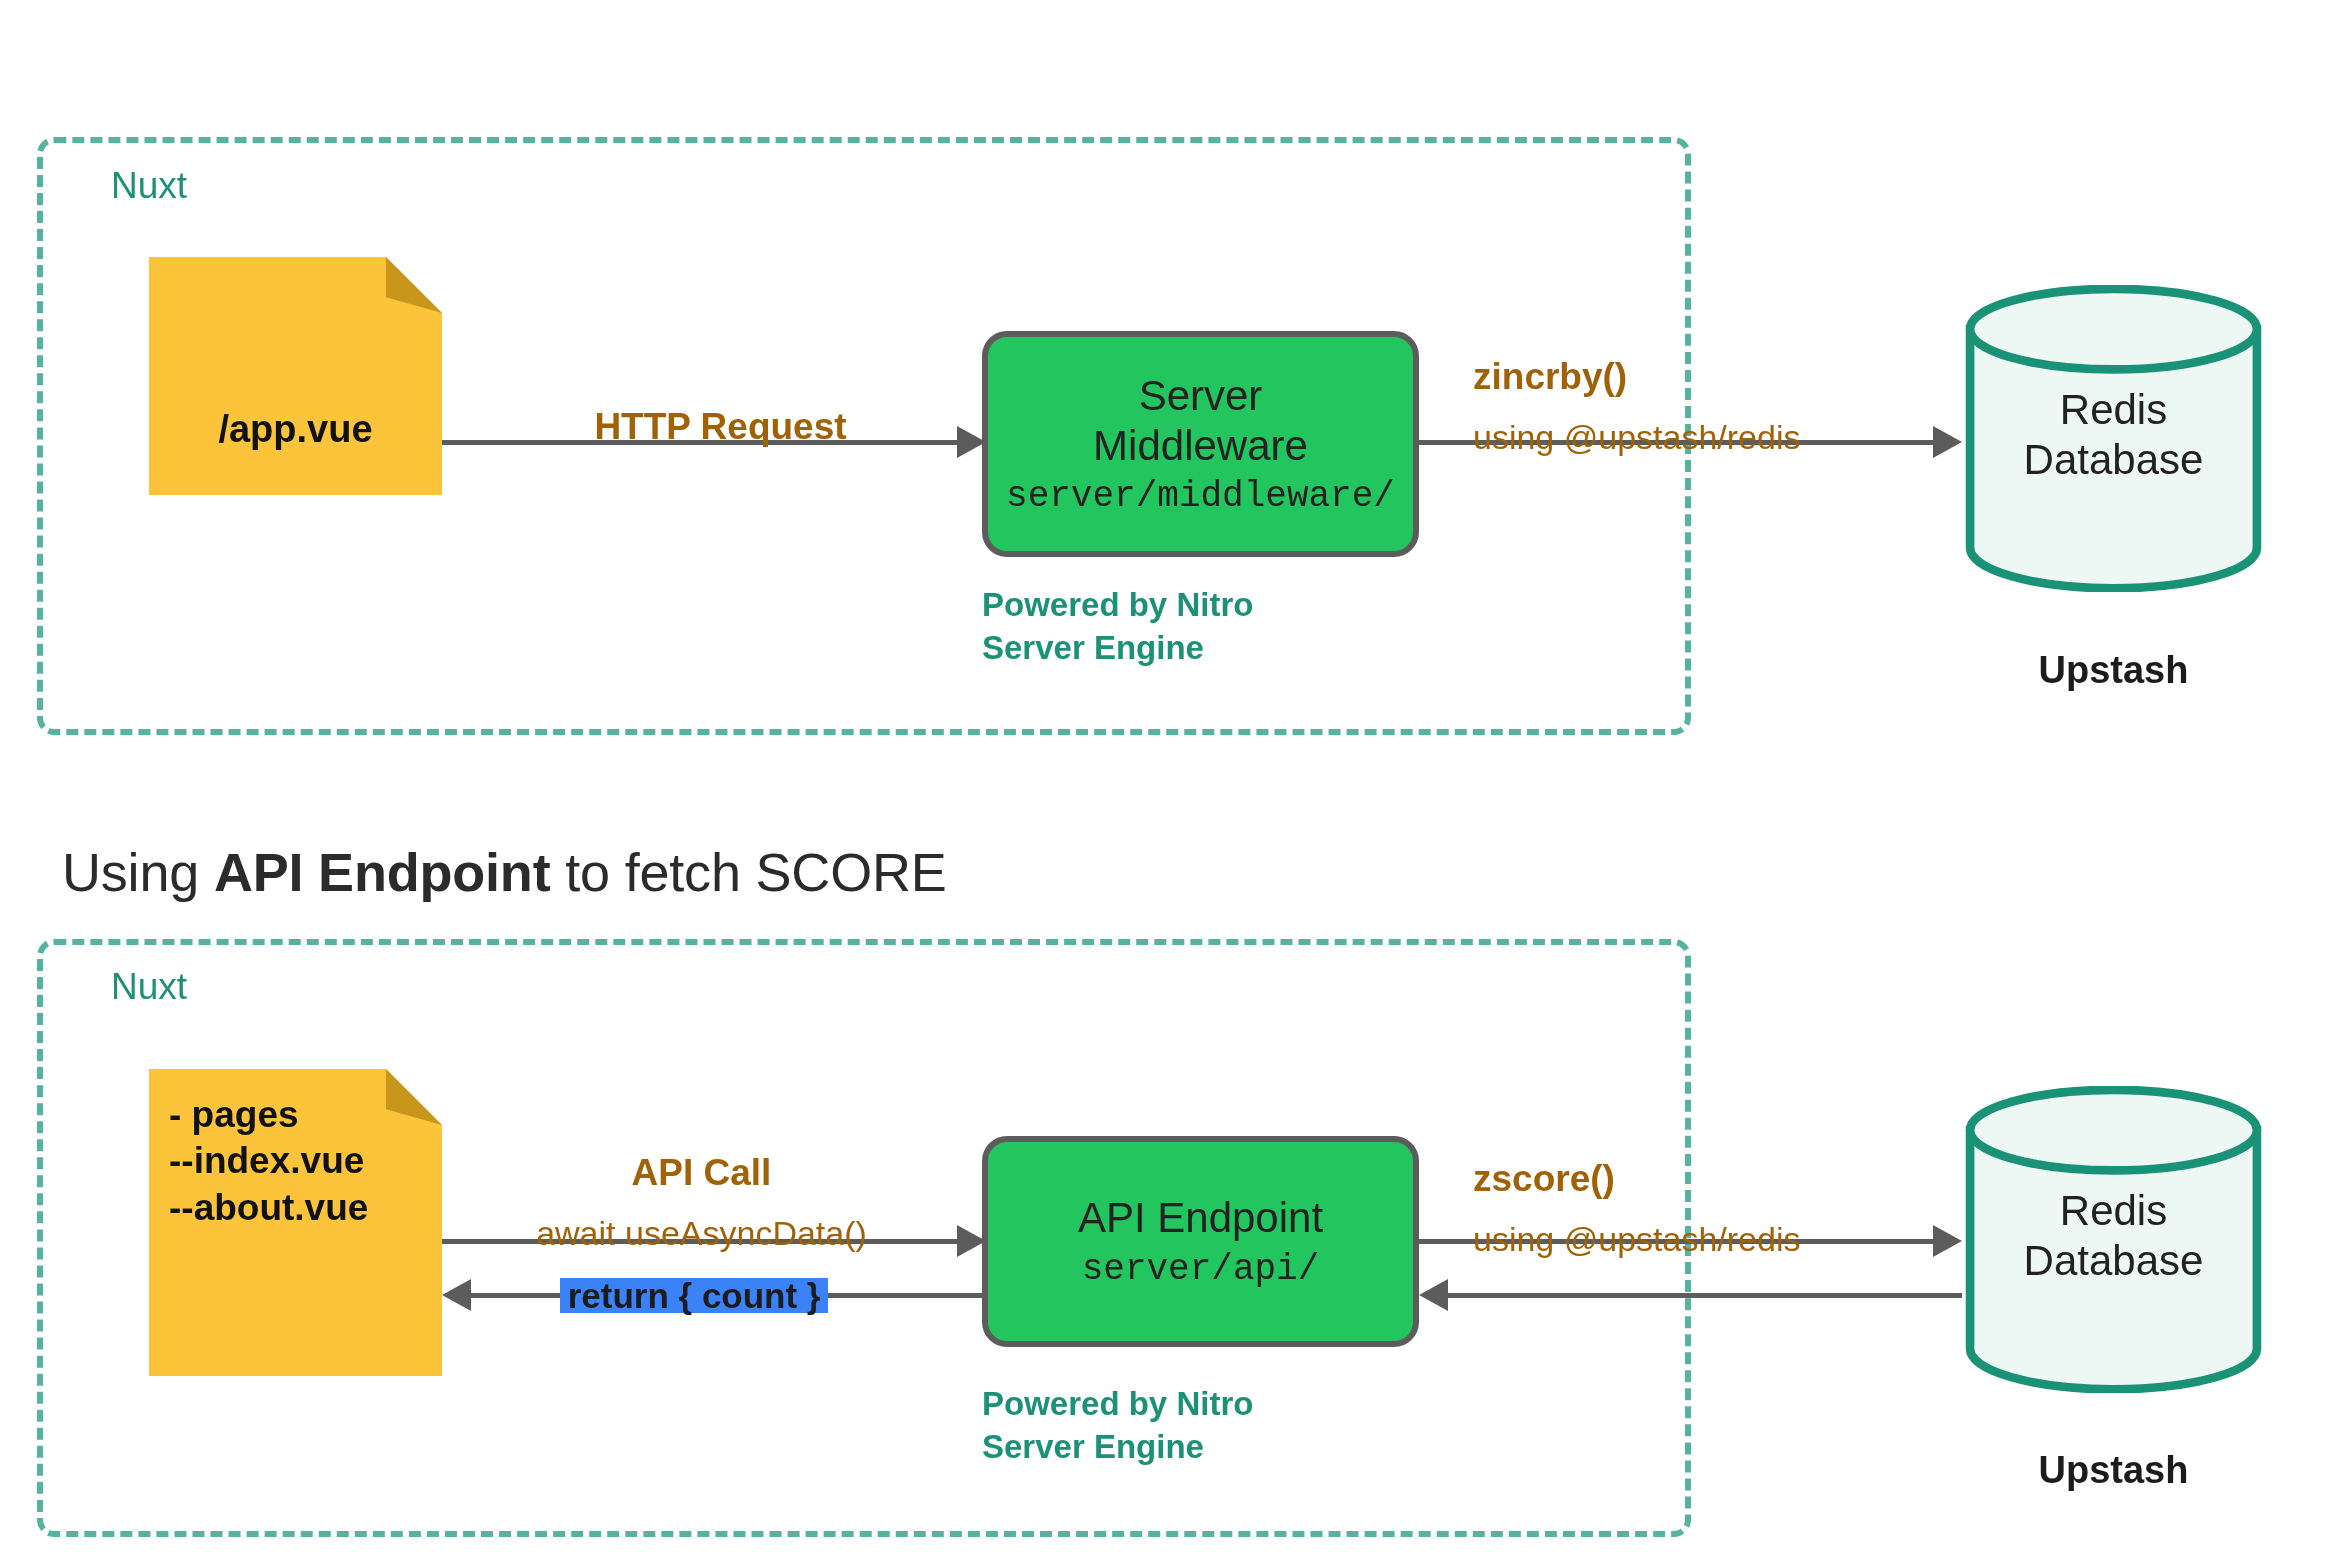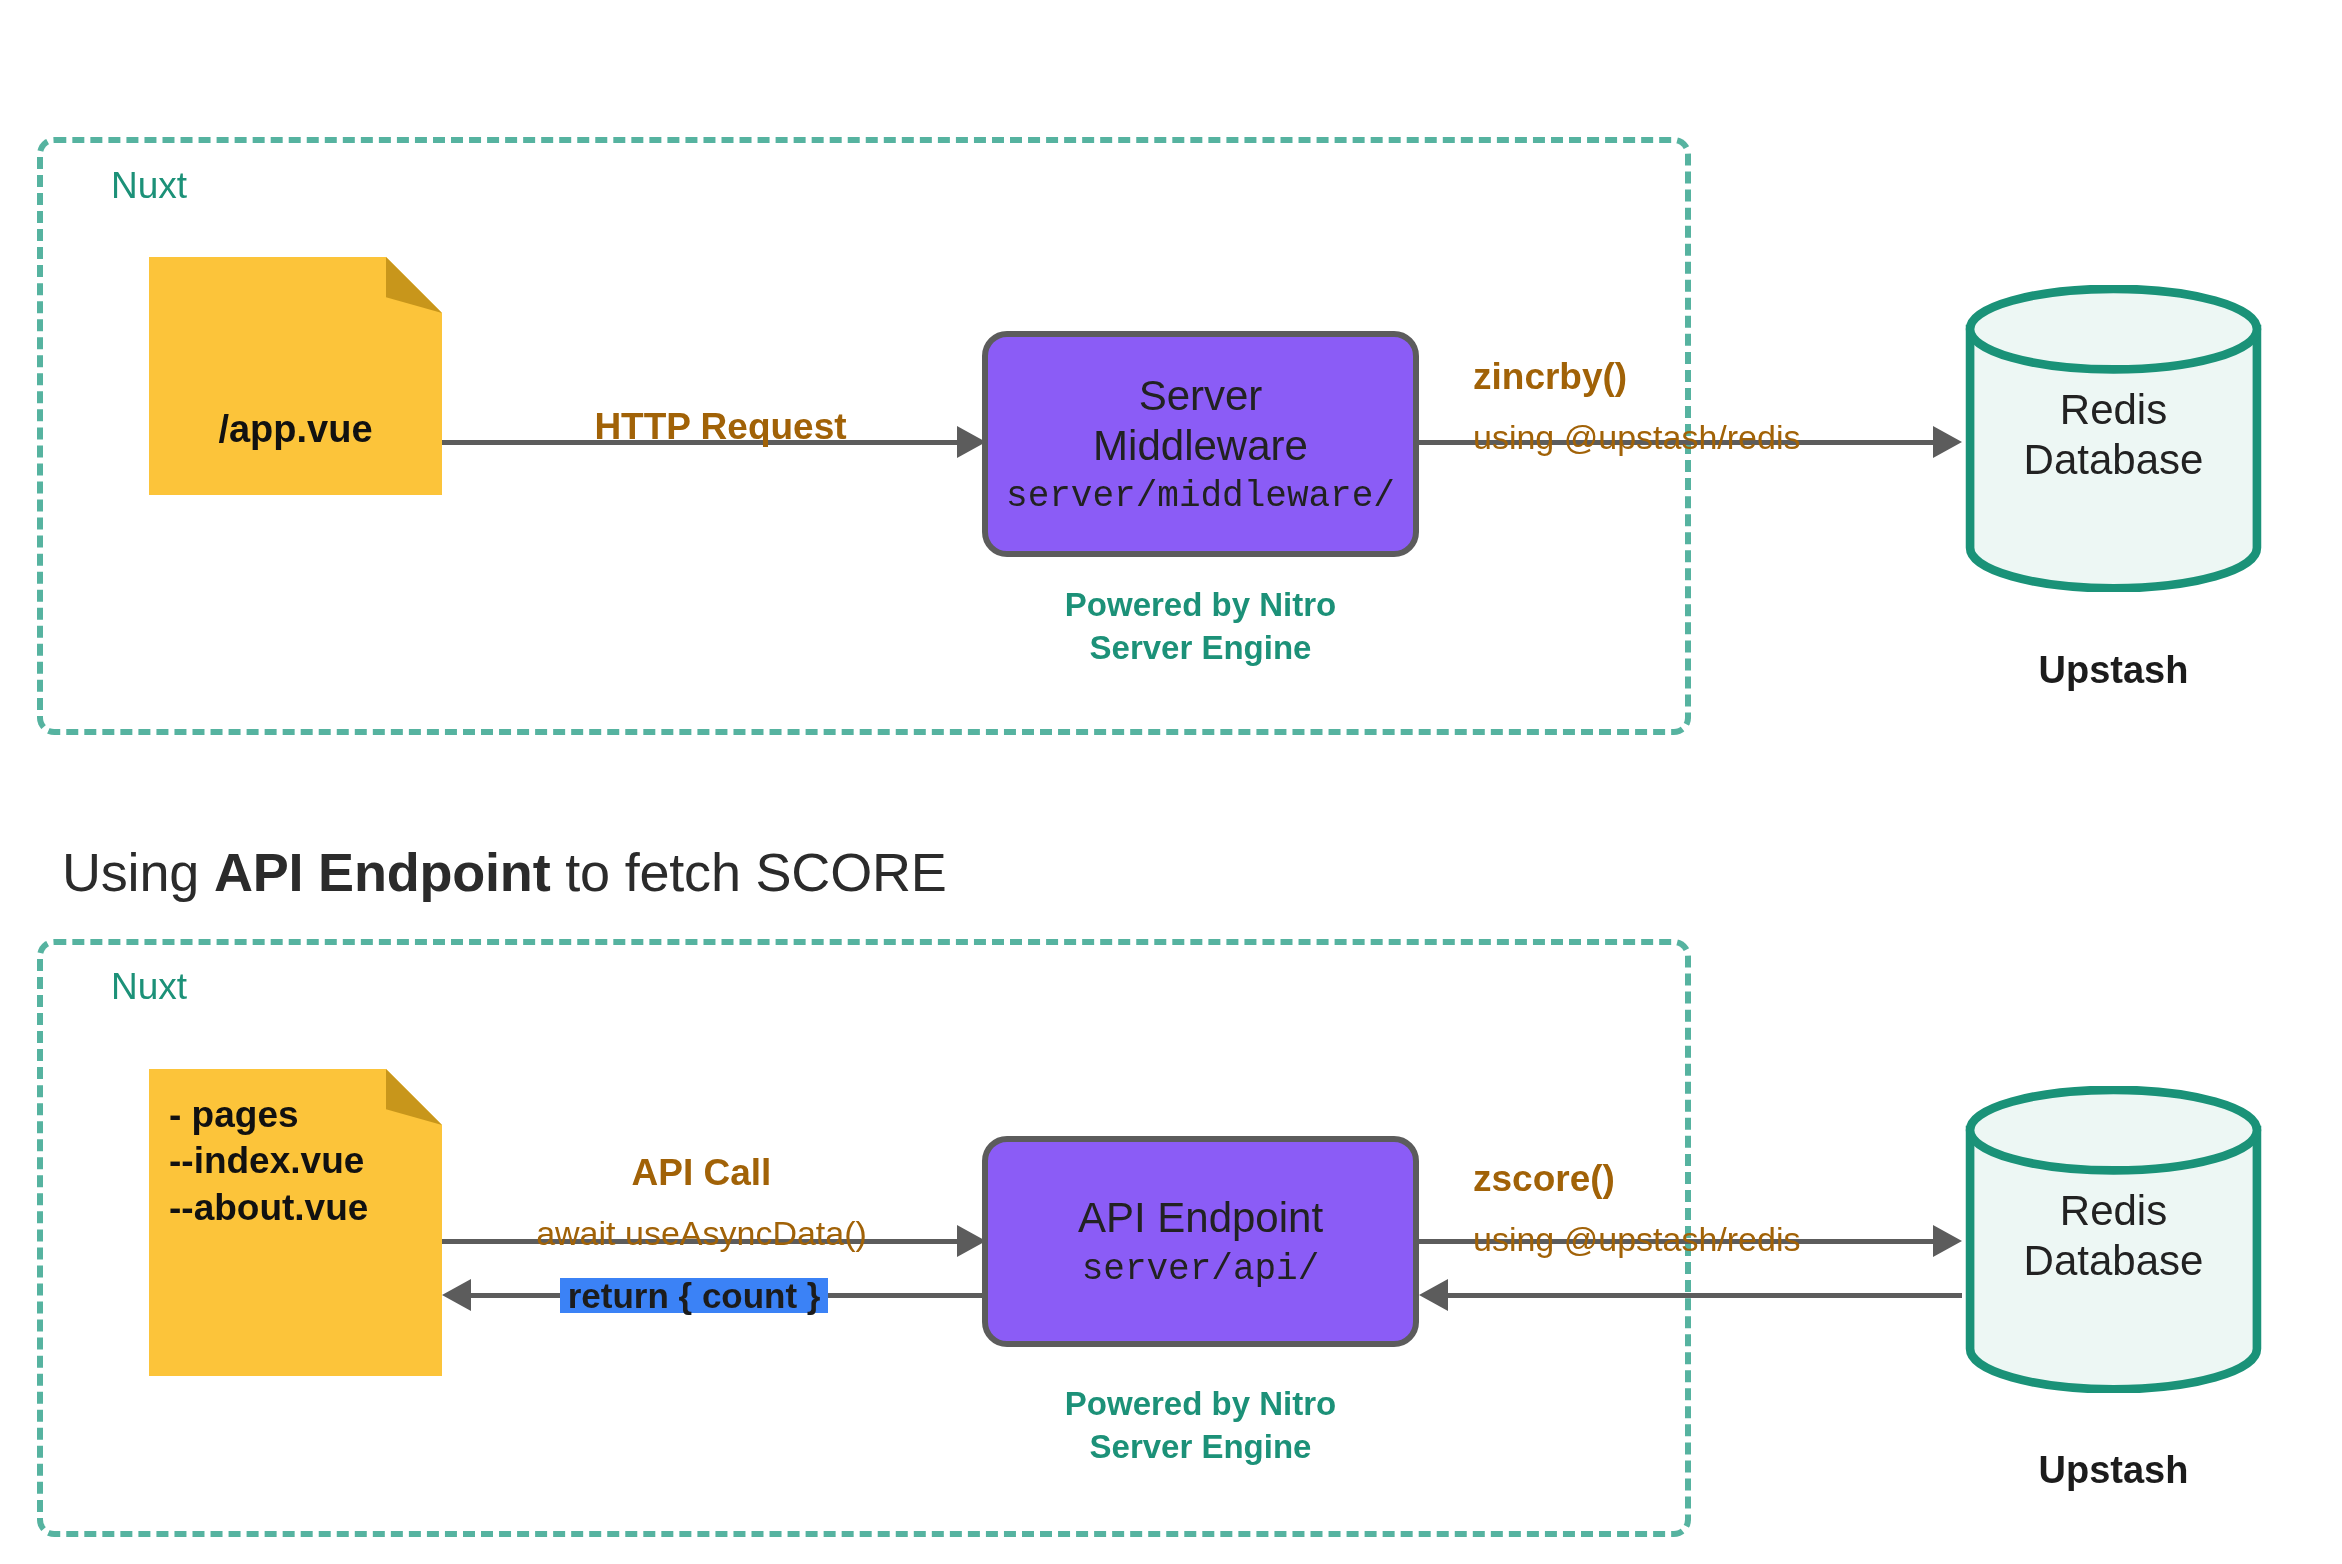--- a/index.html
+++ b/index.html
@@ -94,21 +94,21 @@
     text-align: left;
     padding-left: 20px;
     box-sizing: border-box;
   }
 
   
   .engine-box {
     position: absolute;
     border: 6.7px solid #5c5c5c;
     border-radius: 25px;
-    background: #8b5cf6;
+    background: #22c55e;
     box-sizing: border-box;
     display: flex;
     flex-direction: column;
     align-items: center;
     justify-content: center;
   }
   .engine-box .eb-title {
     font-size: 42px;
     color: #222222;
     text-align: center;
@@ -121,21 +121,21 @@
     color: #222222;
     text-align: center;
     margin-top: 5.8px;
   }
   #box-1 { left: 982px; top: 331px; width: 437px; height: 226px; }
   #box-2 { left: 982px; top: 1136px; width: 437px; height: 211px; }
 
   .nitro-caption {
     position: absolute;
     width: 437px;
-    text-align: center;
+    text-align: left;
     font-size: 33px;
     font-weight: 700;
     color: #1c9178;
     line-height: 1.3;
     white-space: pre-line;
   }
   #nitro-1 { left: 982px; top: 584px; }
   #nitro-2 { left: 982px; top: 1383px; }
 
   

